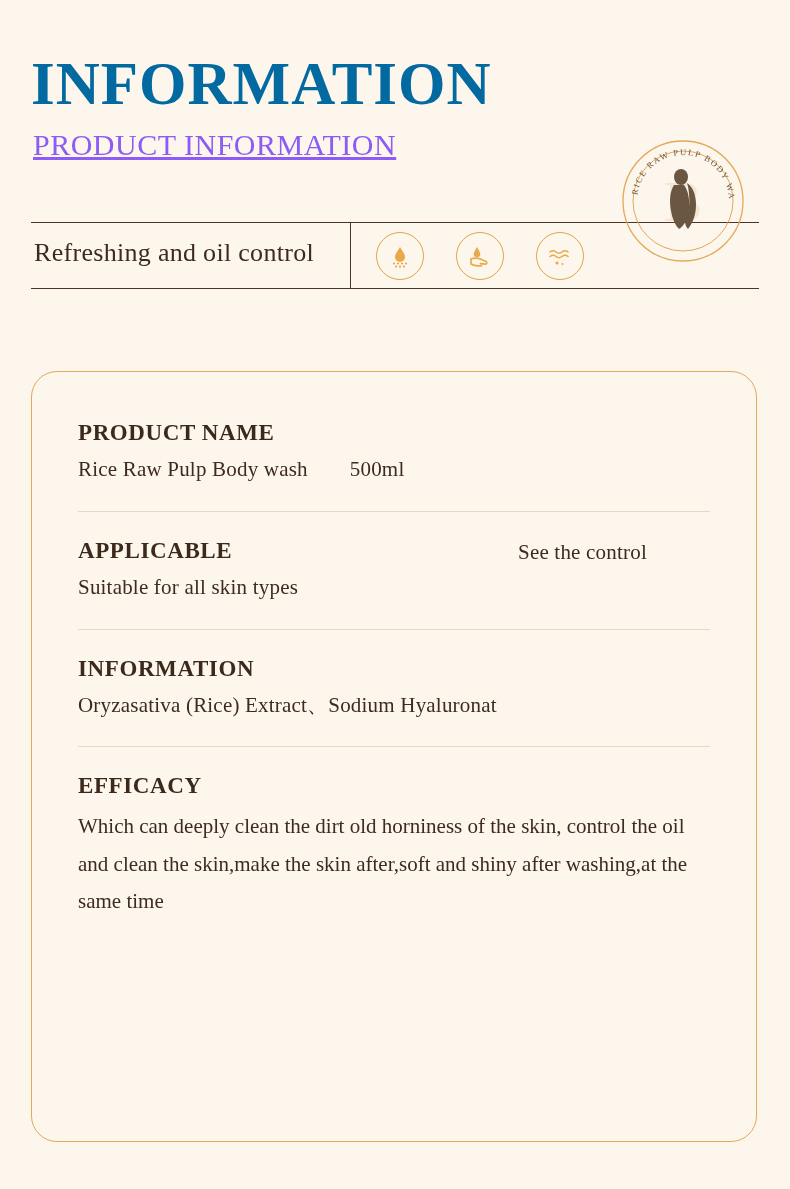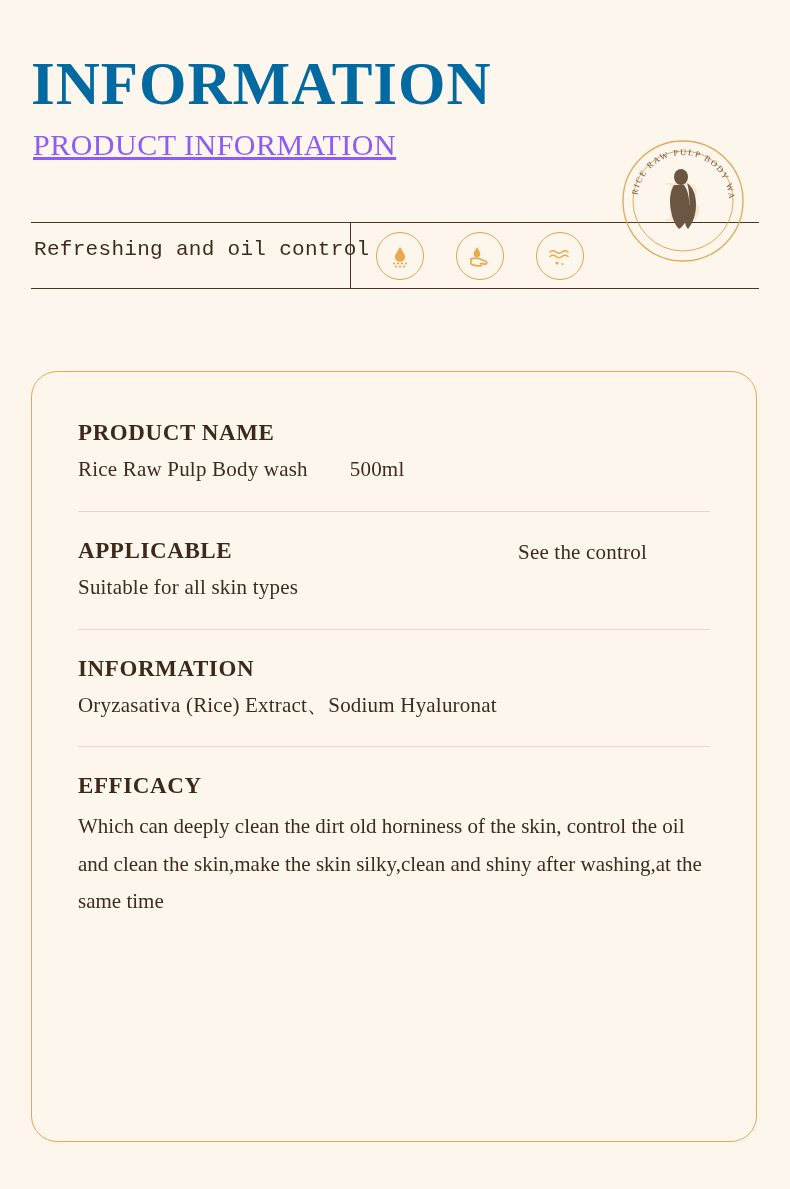--- a/index.html
+++ b/index.html
@@ -70,24 +70,23 @@
     top: 222px;
     width: 1px;
     height: 67px;
     background: #4a3526;
   }
 
   .tagline {
     position: absolute;
     left: 34px;
     top: 238px;
-    font-size: 21px;
+    font-size: 26px;
     color: #3d2b1f;
     letter-spacing: 0.3px;
-    font-family: Liberation Mono, monospace;
   }
 
   
   .icon-row {
     position: absolute;
     left: 376px;
     top: 232px;
     display: flex;
     gap: 32px;
     align-items: center;
@@ -258,19 +257,19 @@
 
       <div>
         <div class="sec-label">INFORMATION</div>
         <div class="sec-value">Oryzasativa (Rice) Extract、Sodium Hyaluronat</div>
       </div>
 
       <div class="row-sep"></div>
 
       <div>
         <div class="sec-label">EFFICACY</div>
-        <p class="efficacy-text">Which can deeply clean the dirt old horniness of the skin, control the oil and clean the skin,make the skin silky,clean and shiny after washing,at the same time</p>
+        <p class="efficacy-text">Which can deeply clean the dirt old horniness of the skin, control the oil and clean the skin,make the skin after,soft and shiny after washing,at the same time</p>
       </div>
 
     </div>
   </div>
 
 </div>
 
 </body></html>

